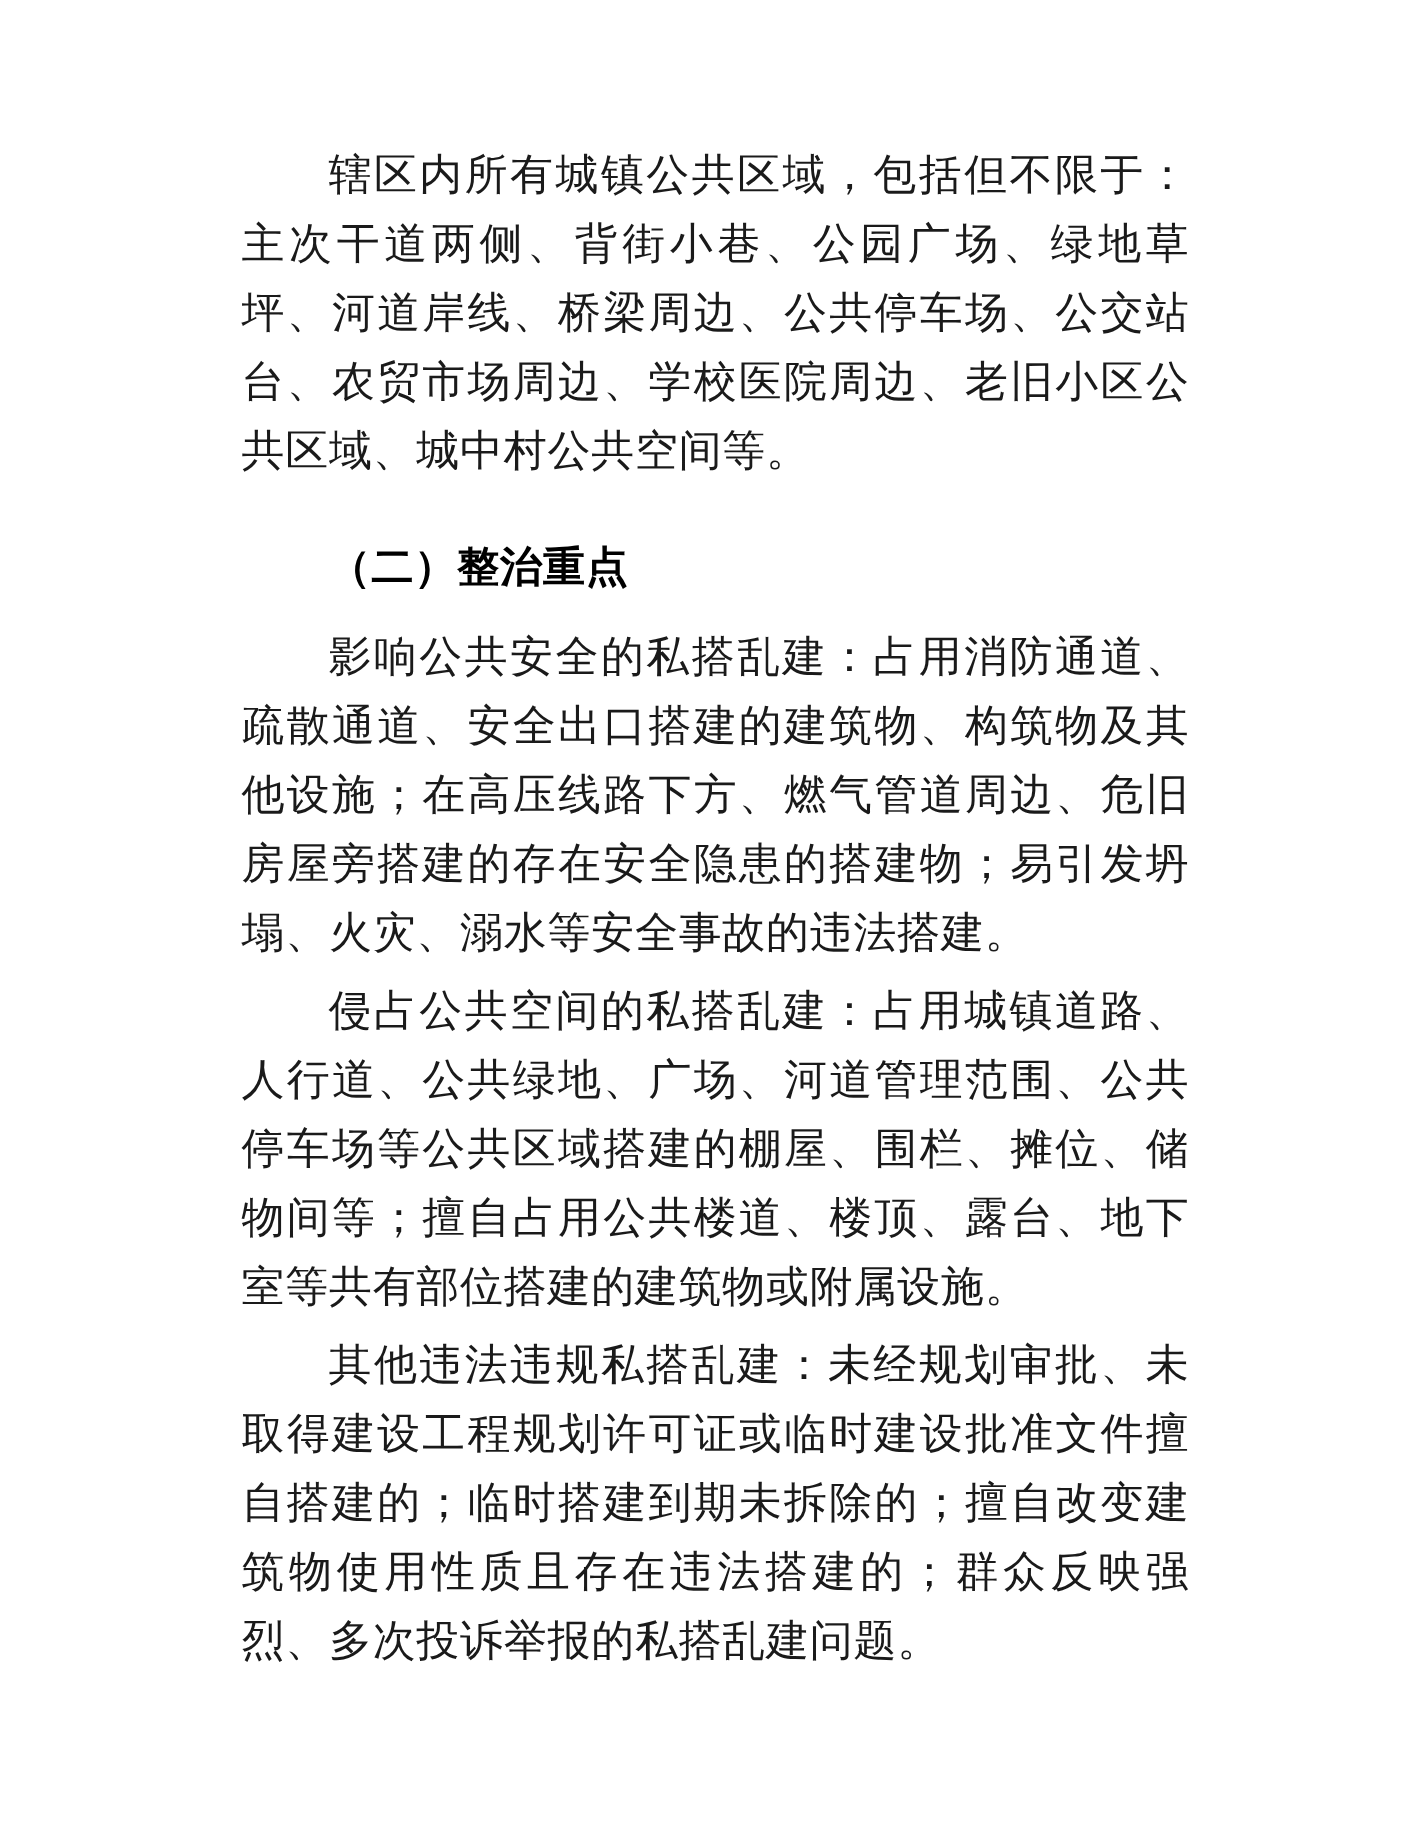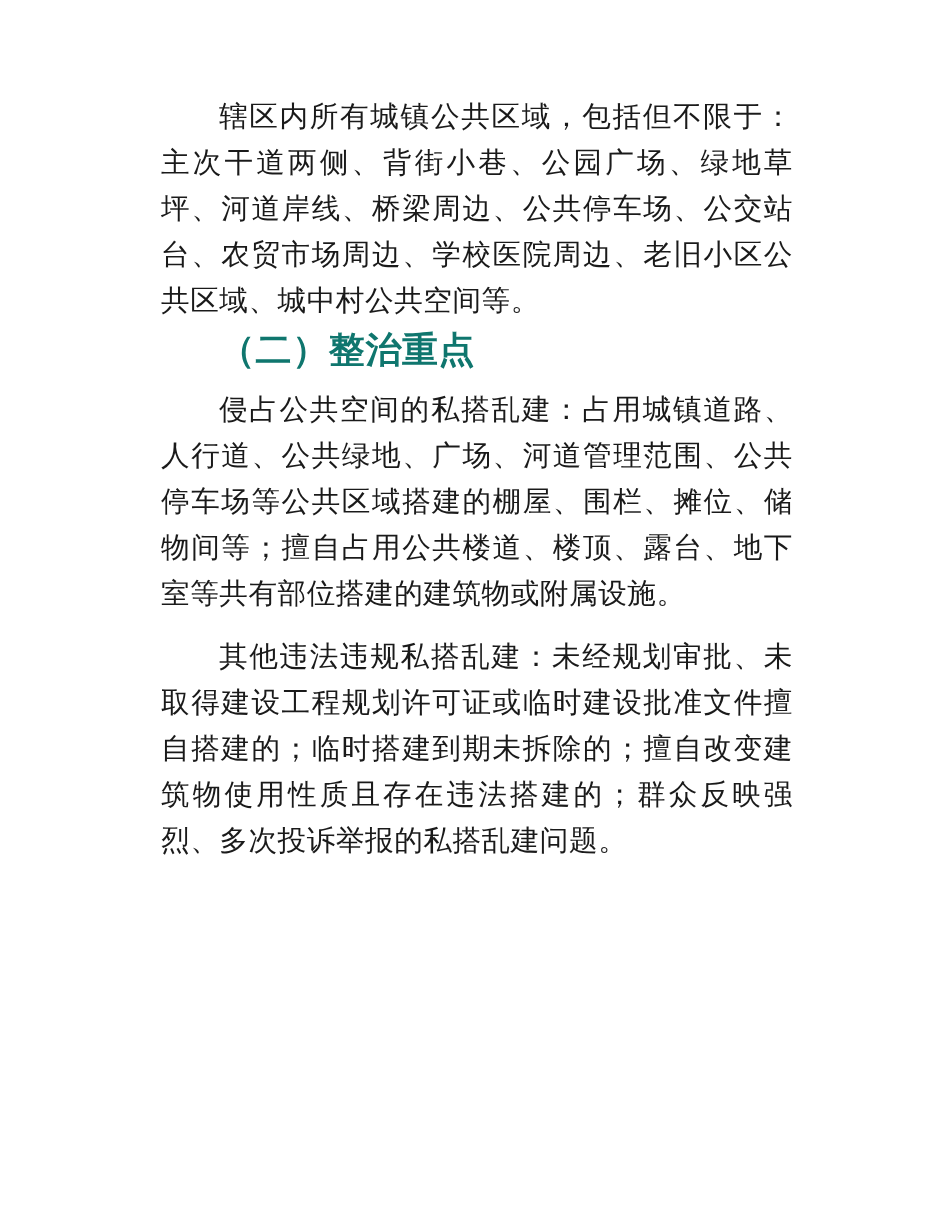--- a/index.html
+++ b/index.html
@@ -39,45 +39,46 @@
     color: #1a1a1a;
     text-align: justify;
     text-justify: inter-character;
     text-indent: 58px;
     letter-spacing: 0.55px;
     margin: 0 0 0 0;
     -webkit-font-smoothing: antialiased;
   }
 
   .para + .para {
-    margin-top: 17px;
+    margin-top: 6px;
   }
 
   
   .heading {
     font-family: "DejaVu Sans", "Liberation Sans", sans-serif;
-    font-size: 36px;
+    font-size: 28px;
     line-height: 46px;
     font-weight: 700;
-    color: #0f766e;
+    color: #000000;
     text-indent: 58px;
     letter-spacing: 0.6px;
-    margin: 4px 0 13px 0;
+    margin: 32px 0 13px 0;
   }
 </style>
 </head>
 <body>
 
 <div class="page">
   <div class="content">
 
     <p class="para">辖区内所有城镇公共区域，包括但不限于：主次干道两侧、背街小巷、公园广场、绿地草坪、河道岸线、桥梁周边、公共停车场、公交站台、农贸市场周边、学校医院周边、老旧小区公共区域、城中村公共空间等。</p>
 
     <h2 class="heading">（二）整治重点</h2>
 
+    <p class="para">影响公共安全的私搭乱建：占用消防通道、疏散通道、安全出口搭建的建筑物、构筑物及其他设施；在高压线路下方、燃气管道周边、危旧房屋旁搭建的存在安全隐患的搭建物；易引发坍塌、火灾、溺水等安全事故的违法搭建。</p>
 
     <p class="para">侵占公共空间的私搭乱建：占用城镇道路、人行道、公共绿地、广场、河道管理范围、公共停车场等公共区域搭建的棚屋、围栏、摊位、储物间等；擅自占用公共楼道、楼顶、露台、地下室等共有部位搭建的建筑物或附属设施。</p>
 
 
     <p class="para">其他违法违规私搭乱建：未经规划审批、未取得建设工程规划许可证或临时建设批准文件擅自搭建的；临时搭建到期未拆除的；擅自改变建筑物使用性质且存在违法搭建的；群众反映强烈、多次投诉举报的私搭乱建问题。</p>
 
   </div>
 </div>
 
 </body></html>

